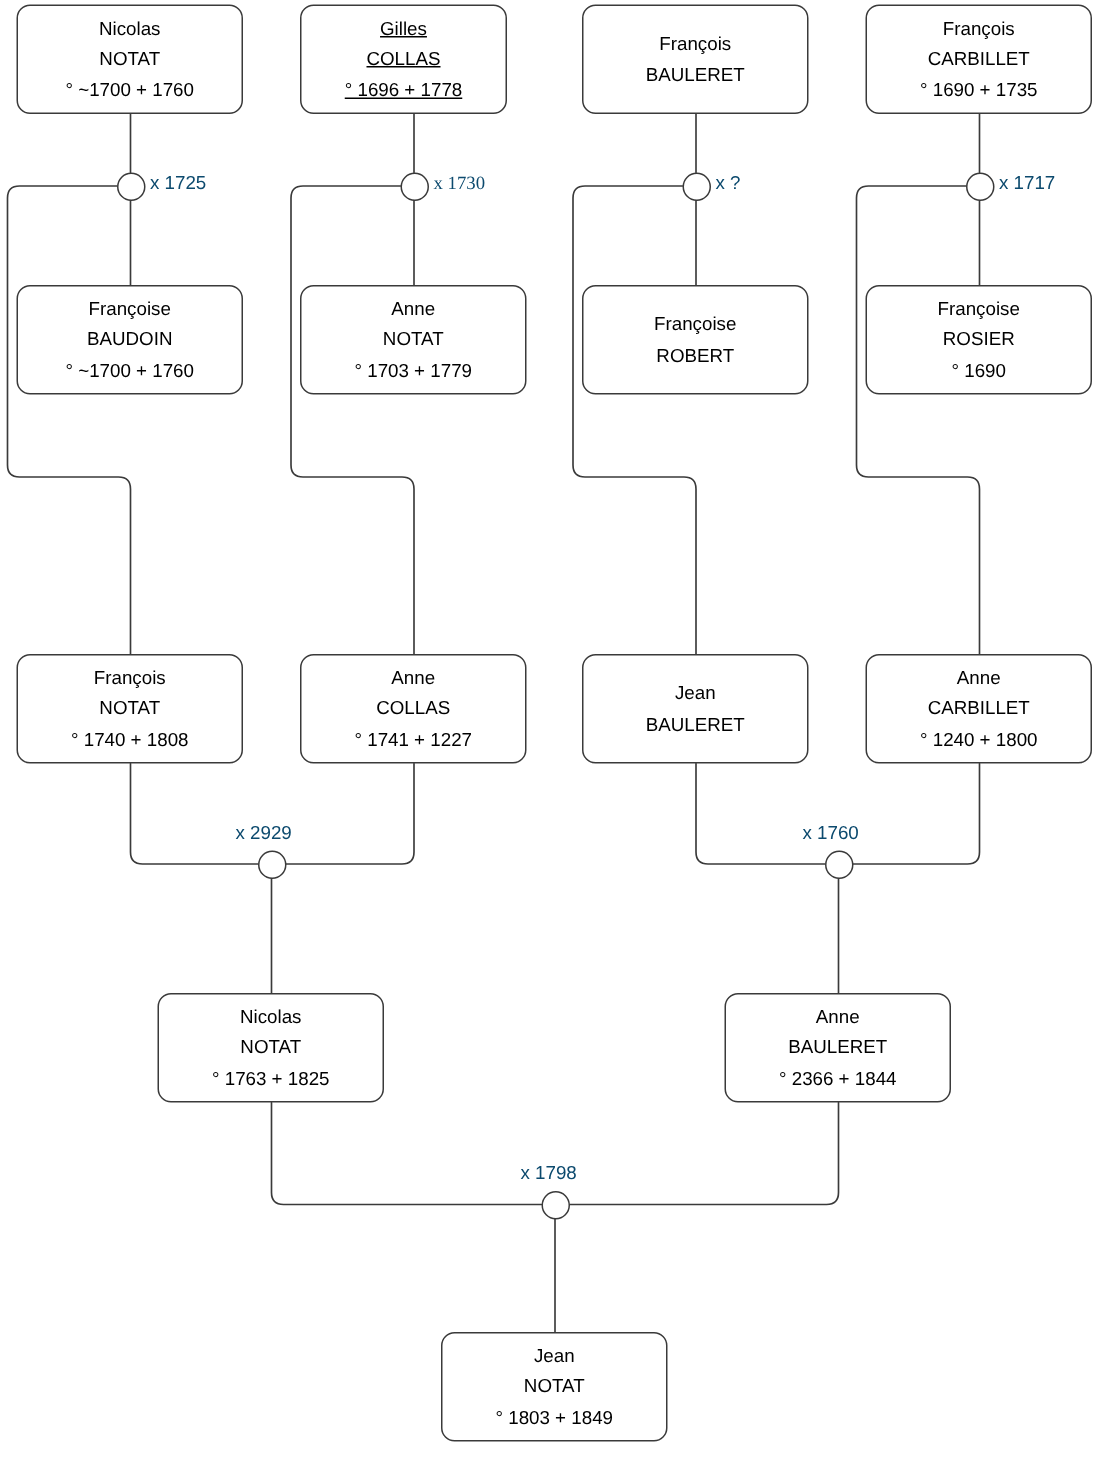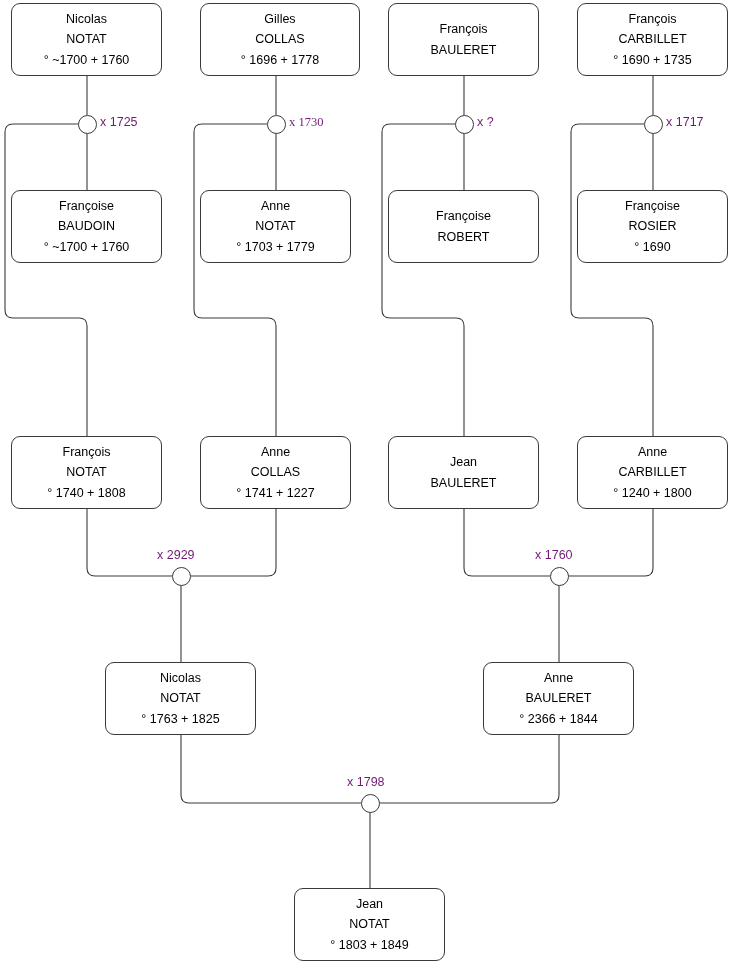--- a/index.html
+++ b/index.html
@@ -47,21 +47,21 @@
   .person-dates {
     display: block;
     white-space: nowrap;
   }
   .person-dates:empty {
     display: none;
   }
   .union-label {
     position: absolute;
     font-size: 12.5px;
-    color: #701a75;
+    color: #0c4a6e;
     white-space: nowrap;
     z-index: 4;
   }
   .union-node {
     position: absolute;
     width: 19px;
     height: 19px;
     box-sizing: border-box;
     border: 1px solid #3a3a3a;
     border-radius: 50%;
@@ -110,21 +110,21 @@
     <span class="person-surname">NOTAT</span>
     <span class="person-dates">° ~1700 + 1760</span>
   </div>
 
   <div class="person-box" style="left:11px; top:190px; width:151px; height:73px;">
     <span class="person-given">Françoise</span>
     <span class="person-surname">BAUDOIN</span>
     <span class="person-dates">° ~1700 + 1760</span>
   </div>
 
-  <div class="person-box" style="left:200px; top:3px; width:160px; height:73px;">
+  <div class="person-box" style="left:200px; top:3px; width:138px; height:73px;text-decoration:underline;">
     <span class="person-given">Gilles</span>
     <span class="person-surname">COLLAS</span>
     <span class="person-dates">° 1696 + 1778</span>
   </div>
 
   <div class="person-box" style="left:200px; top:190px; width:151px; height:73px;">
     <span class="person-given">Anne</span>
     <span class="person-surname">NOTAT</span>
     <span class="person-dates">° 1703 + 1779</span>
   </div>

